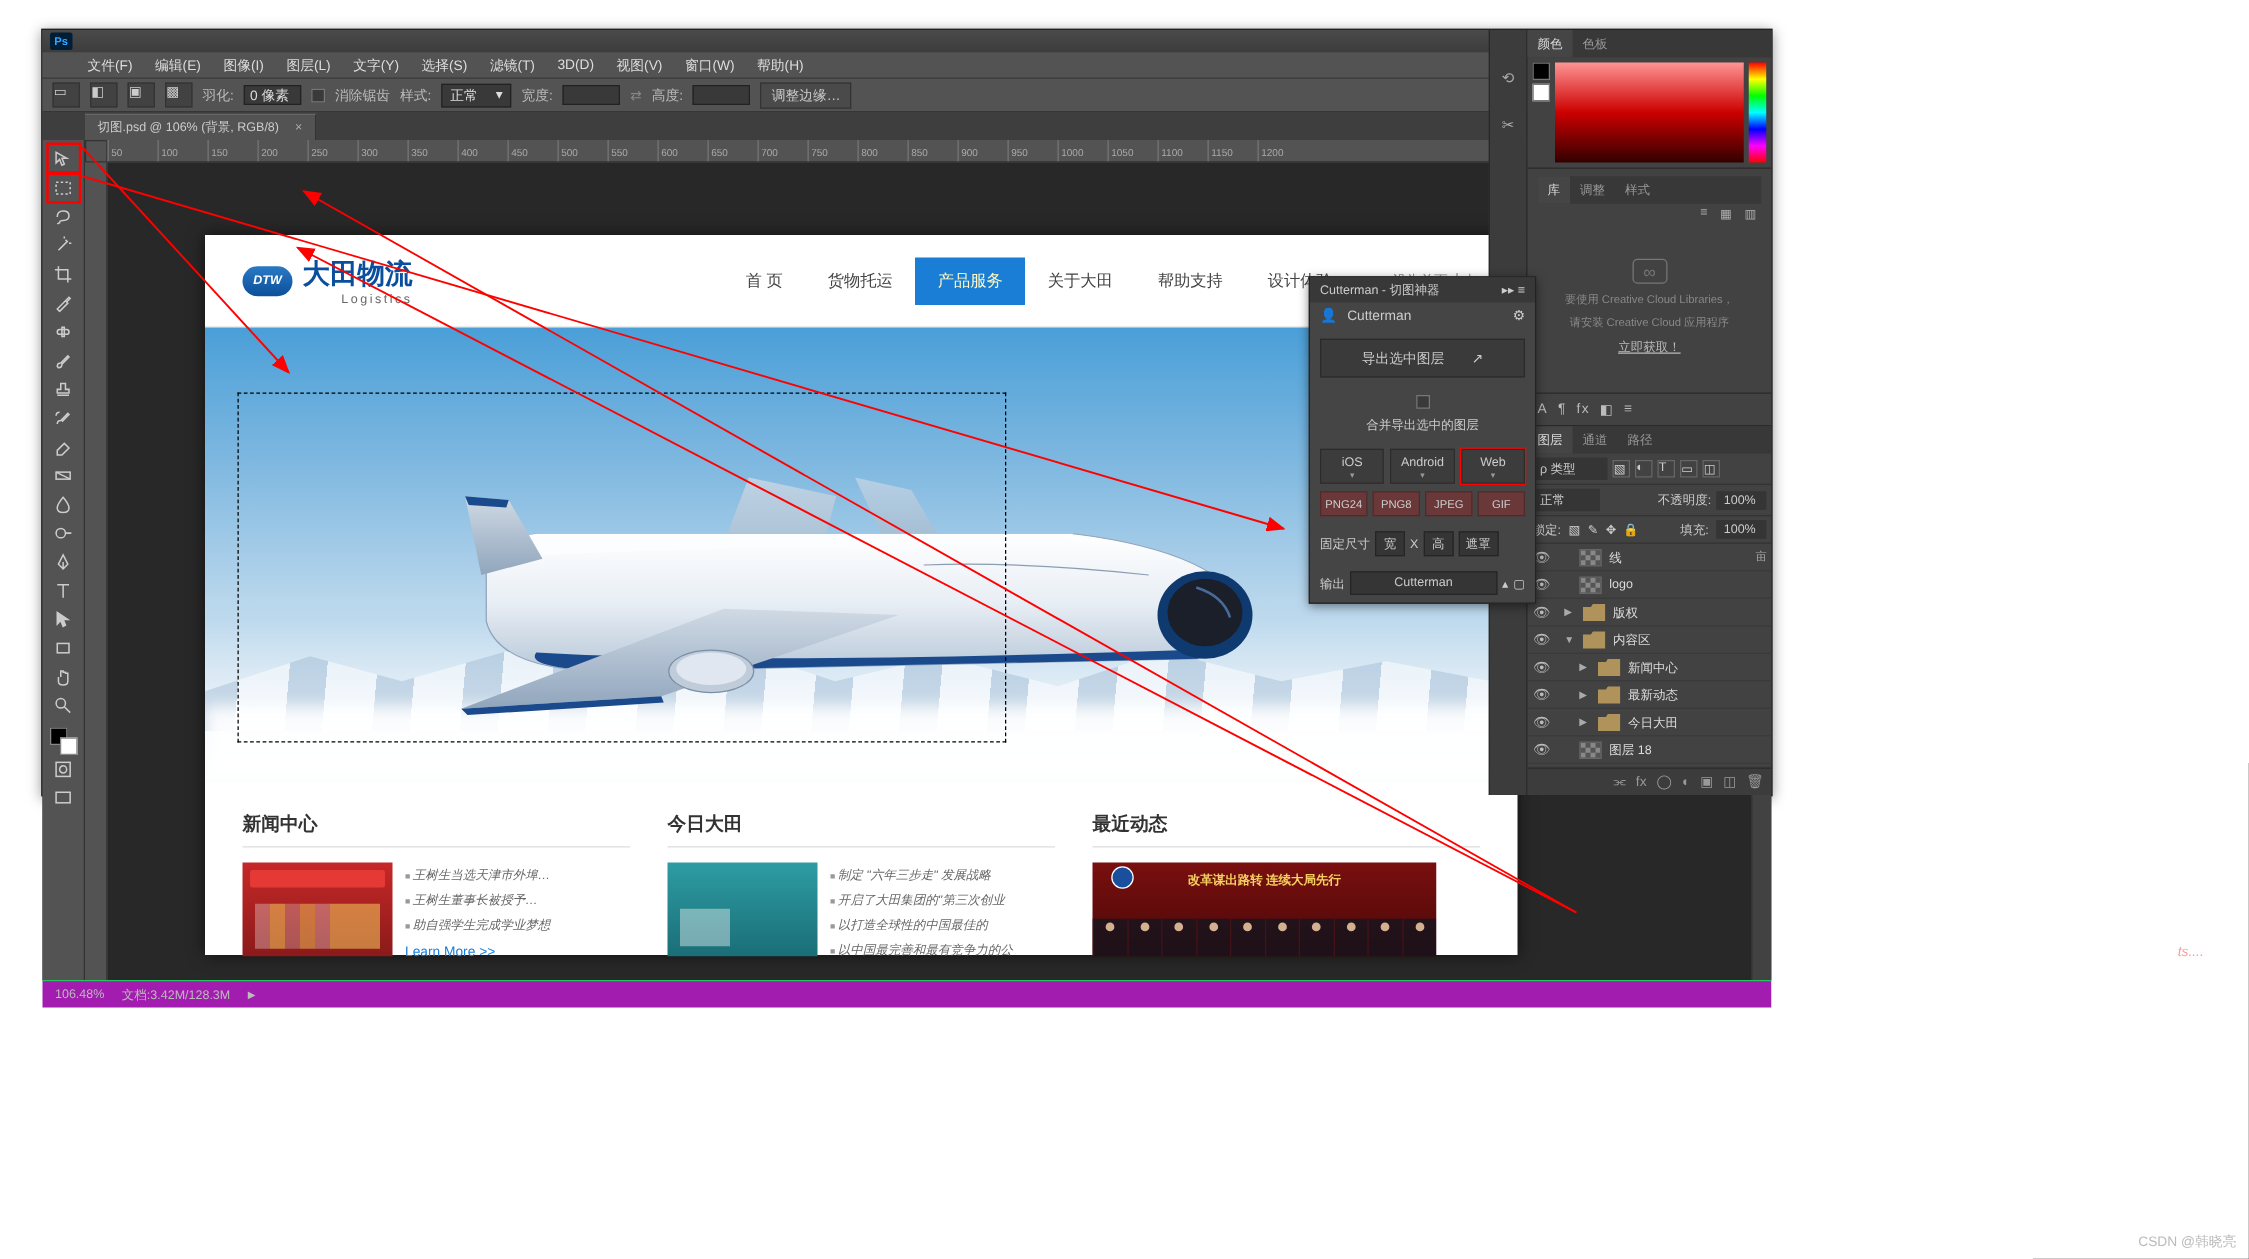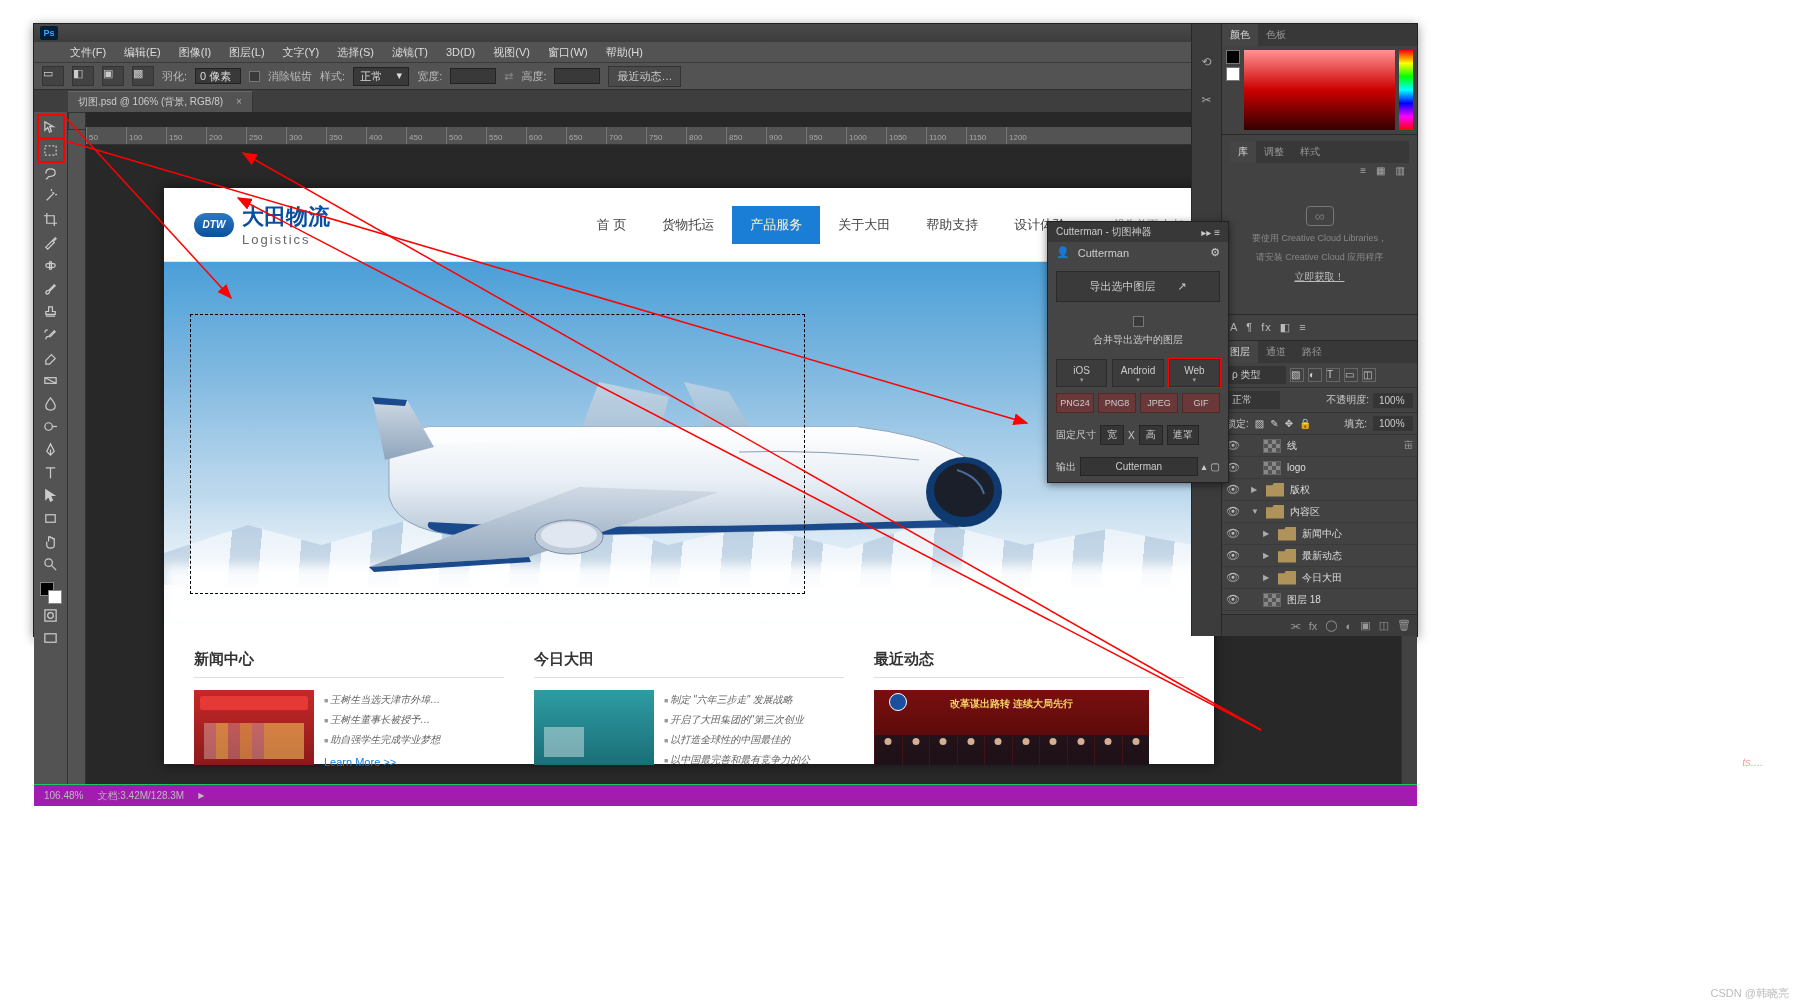--- a/index.html
+++ b/index.html
@@ -33,32 +33,32 @@
 
 .tools-panel { width: 34px; background: #535353; border-right: 1px solid #333; display: flex; flex-direction: column; align-items: center; padding-top: 4px; gap: 0; }
 .tool { width: 24px; height: 22px; display: flex; align-items: center; justify-content: center; color: #ccc; font-size: 13px; cursor: pointer; margin-bottom: 1px; }
 .tool.highlighted { outline: 2px solid red; outline-offset: 0; }
 .tool svg { width: 15px; height: 15px; stroke: #ccc; fill: none; stroke-width: 1.3; }
 .swatches { margin-top: 6px; width: 22px; height: 22px; position: relative; }
 .swatches .fg { width: 14px; height: 14px; background: #000; border: 1px solid #888; position: absolute; left: 0; top: 0; }
 .swatches .bg { width: 14px; height: 14px; background: #fff; border: 1px solid #888; position: absolute; right: 0; bottom: 0; }
 
 .canvas-wrap { flex: 1; position: relative; background: #282828; overflow: hidden; }
-.ruler-h { position: absolute; top: 0; left: 18px; right: 0; height: 18px; background: #535353; border-bottom: 1px solid #333; color: #aaa; font-size: 8px; display: flex; margin-top: 15px; }
+.ruler-h { position: absolute; top: 0; left: 18px; right: 0; height: 18px; background: #535353; border-bottom: 1px solid #333; color: #aaa; font-size: 8px; display: flex; }
 .ruler-h span { width: 40px; border-left: 1px solid #777; padding-left: 2px; padding-top: 6px; }
 .ruler-v { position: absolute; top: 18px; left: 0; bottom: 0; width: 18px; background: #535353; border-right: 1px solid #333; }
 .ruler-corner { position: absolute; left: 0; top: 0; width: 18px; height: 18px; background: #535353; border: 1px solid #333; }
 
 .canvas { position: absolute; left: 96px; top: 76px; width: 1050px; height: 576px; background: #fff; box-shadow: 0 0 12px rgba(0,0,0,0.6); }
 
 .site-header { height: 74px; display: flex; align-items: center; padding: 0 30px; border-bottom: 1px solid #e5e5e5; }
 .logo-block { display: flex; align-items: center; gap: 8px; }
 .logo-badge { width: 40px; height: 24px; background: linear-gradient(#2a79c4,#0c4f9a); border-radius: 12px; color: #fff; font-size: 10px; font-weight: bold; display: flex; align-items: center; justify-content: center; font-style: italic; }
 .logo-text { color: #0a4f9e; font-size: 22px; font-weight: bold; }
-.logo-sub { font-size: 13px; color: #666; letter-spacing: 2px; }
+.logo-sub { font-size: 10px; color: #666; letter-spacing: 2px; text-align: right; }
 .nav-links { margin-left: auto; display: flex; align-items: center; }
 .nav-links a { color: #444; font-size: 13px; padding: 10px 18px; text-decoration: none; }
 .nav-links a.active { background: #1a7dd6; color: #fef9c3; }
 .top-links { margin-left: 30px; color: #888; font-size: 11px; display: flex; gap: 6px; }
 .top-links span { cursor: pointer; }
 
 .hero { position: relative; height: 363px; background: linear-gradient(to bottom,#4a9fd8 0%,#7fb8e0 30%,#b8d6ec 60%,#e8f0f7 100%); overflow: hidden; }
 .mountains { position: absolute; bottom: 0; left: 0; right: 0; height: 130px; background: linear-gradient(to bottom, transparent, rgba(255,255,255,0.85)); }
 .mountains::before { content: ''; position: absolute; bottom: 40px; left: 0; right: 0; height: 80px; background: repeating-linear-gradient(95deg, rgba(140,170,200,0.35) 0 30px, rgba(255,255,255,0.5) 30px 70px); clip-path: polygon(0 60%, 8% 25%, 15% 50%, 23% 20%, 32% 55%, 40% 15%, 48% 50%, 56% 25%, 65% 55%, 73% 20%, 82% 50%, 90% 30%, 100% 55%, 100% 100%, 0 100%); }
 .mountains::after { content: ''; position: absolute; bottom: 0; left: 0; right: 0; height: 60px; background: rgba(255,255,255,0.9); filter: blur(6px); }
@@ -202,21 +202,21 @@
     <span class="field-label">样式:</span>
     <div class="dropdown">
         <span>正常</span>
         <span>▾</span>
       </div>
     <span class="field-label">宽度:</span>
     <input class="field-input" disabled="" style="">
     <span style="color:#888">⇄</span>
     <span class="field-label">高度:</span>
     <input class="field-input" disabled="" style="">
-    <div class="btn-refine">最近动态…</div>
+    <div class="btn-refine">调整边缘…</div>
     <div class="spacer"></div>
     <div class="workspace-btn"><span>基本功能</span> <span style="font-size:8px">▾</span></div>
   </div>
 
   <div class="doc-tab-bar">
     <div class="doc-tab">
       <span>切图.psd @ 106% (背景, RGB/8)</span>
       <span class="x">×</span>
     </div>
   </div>

